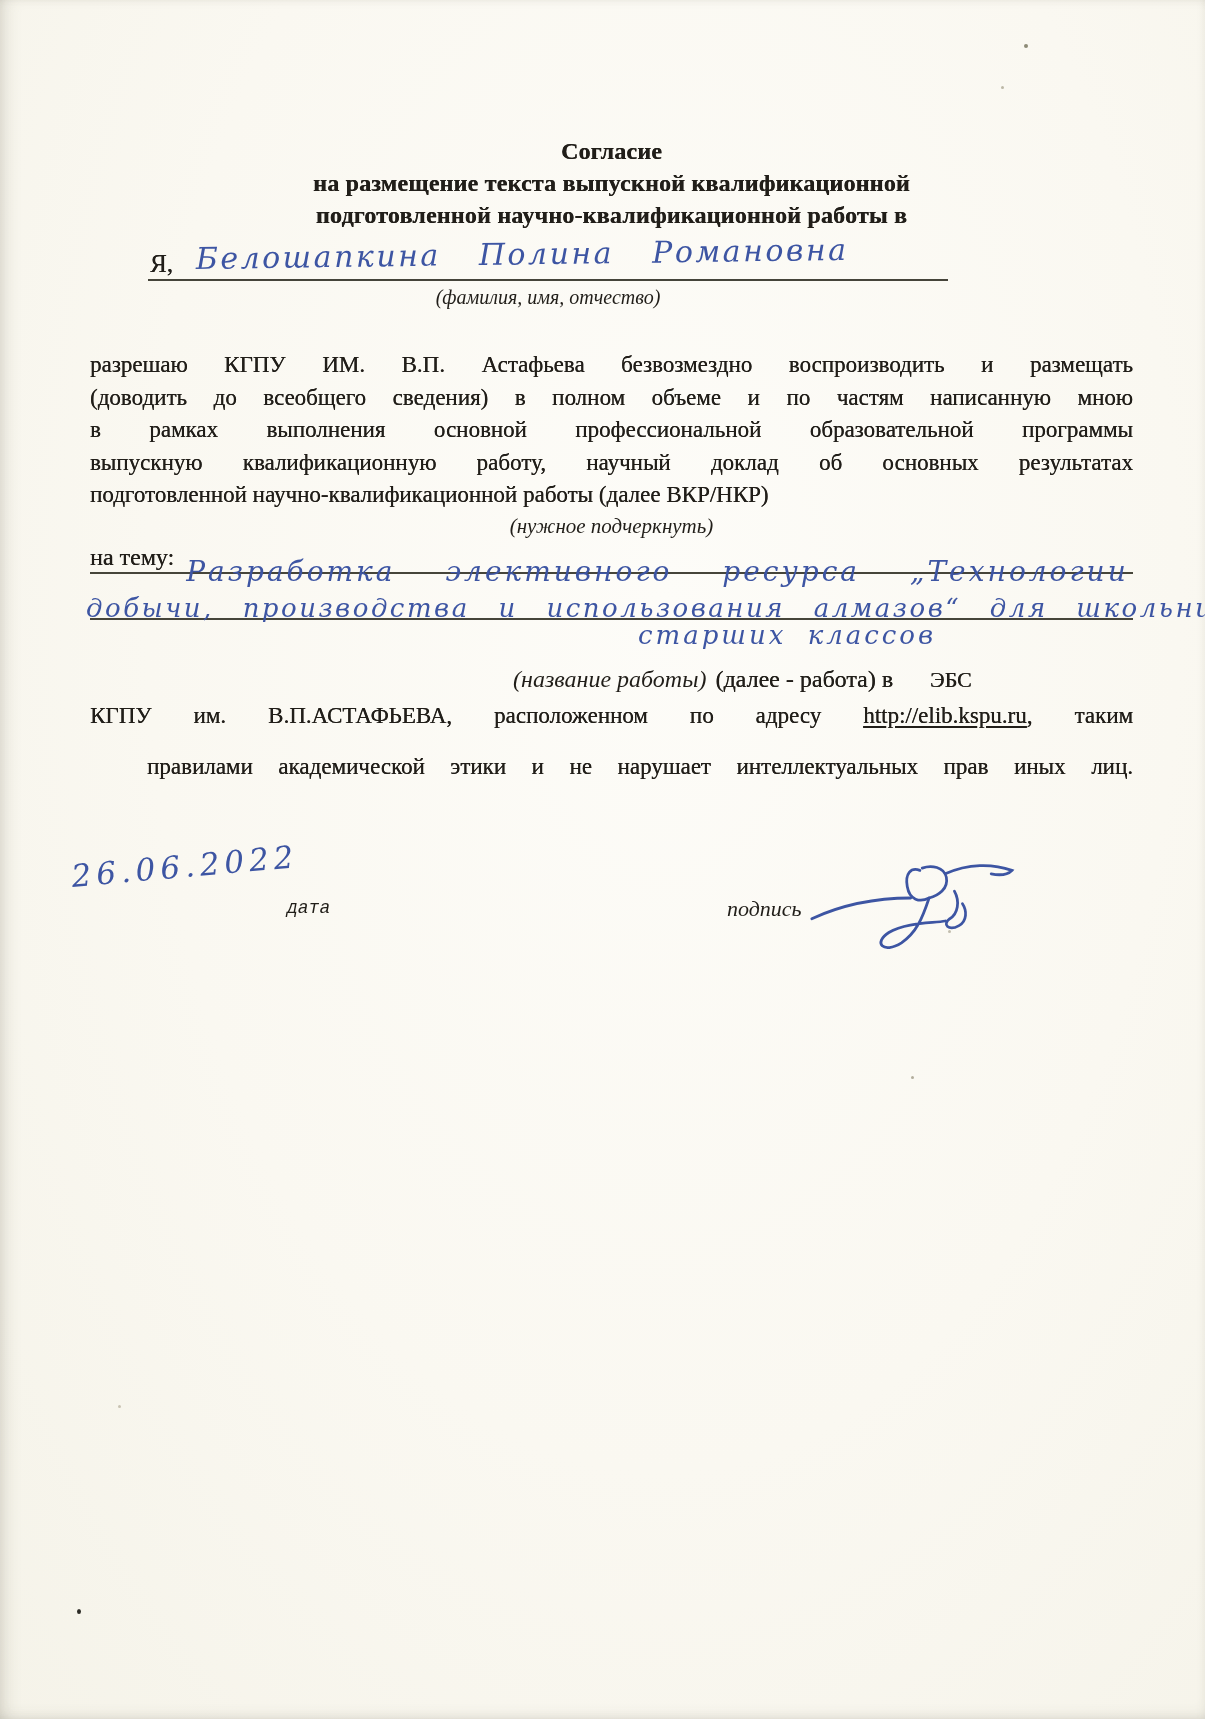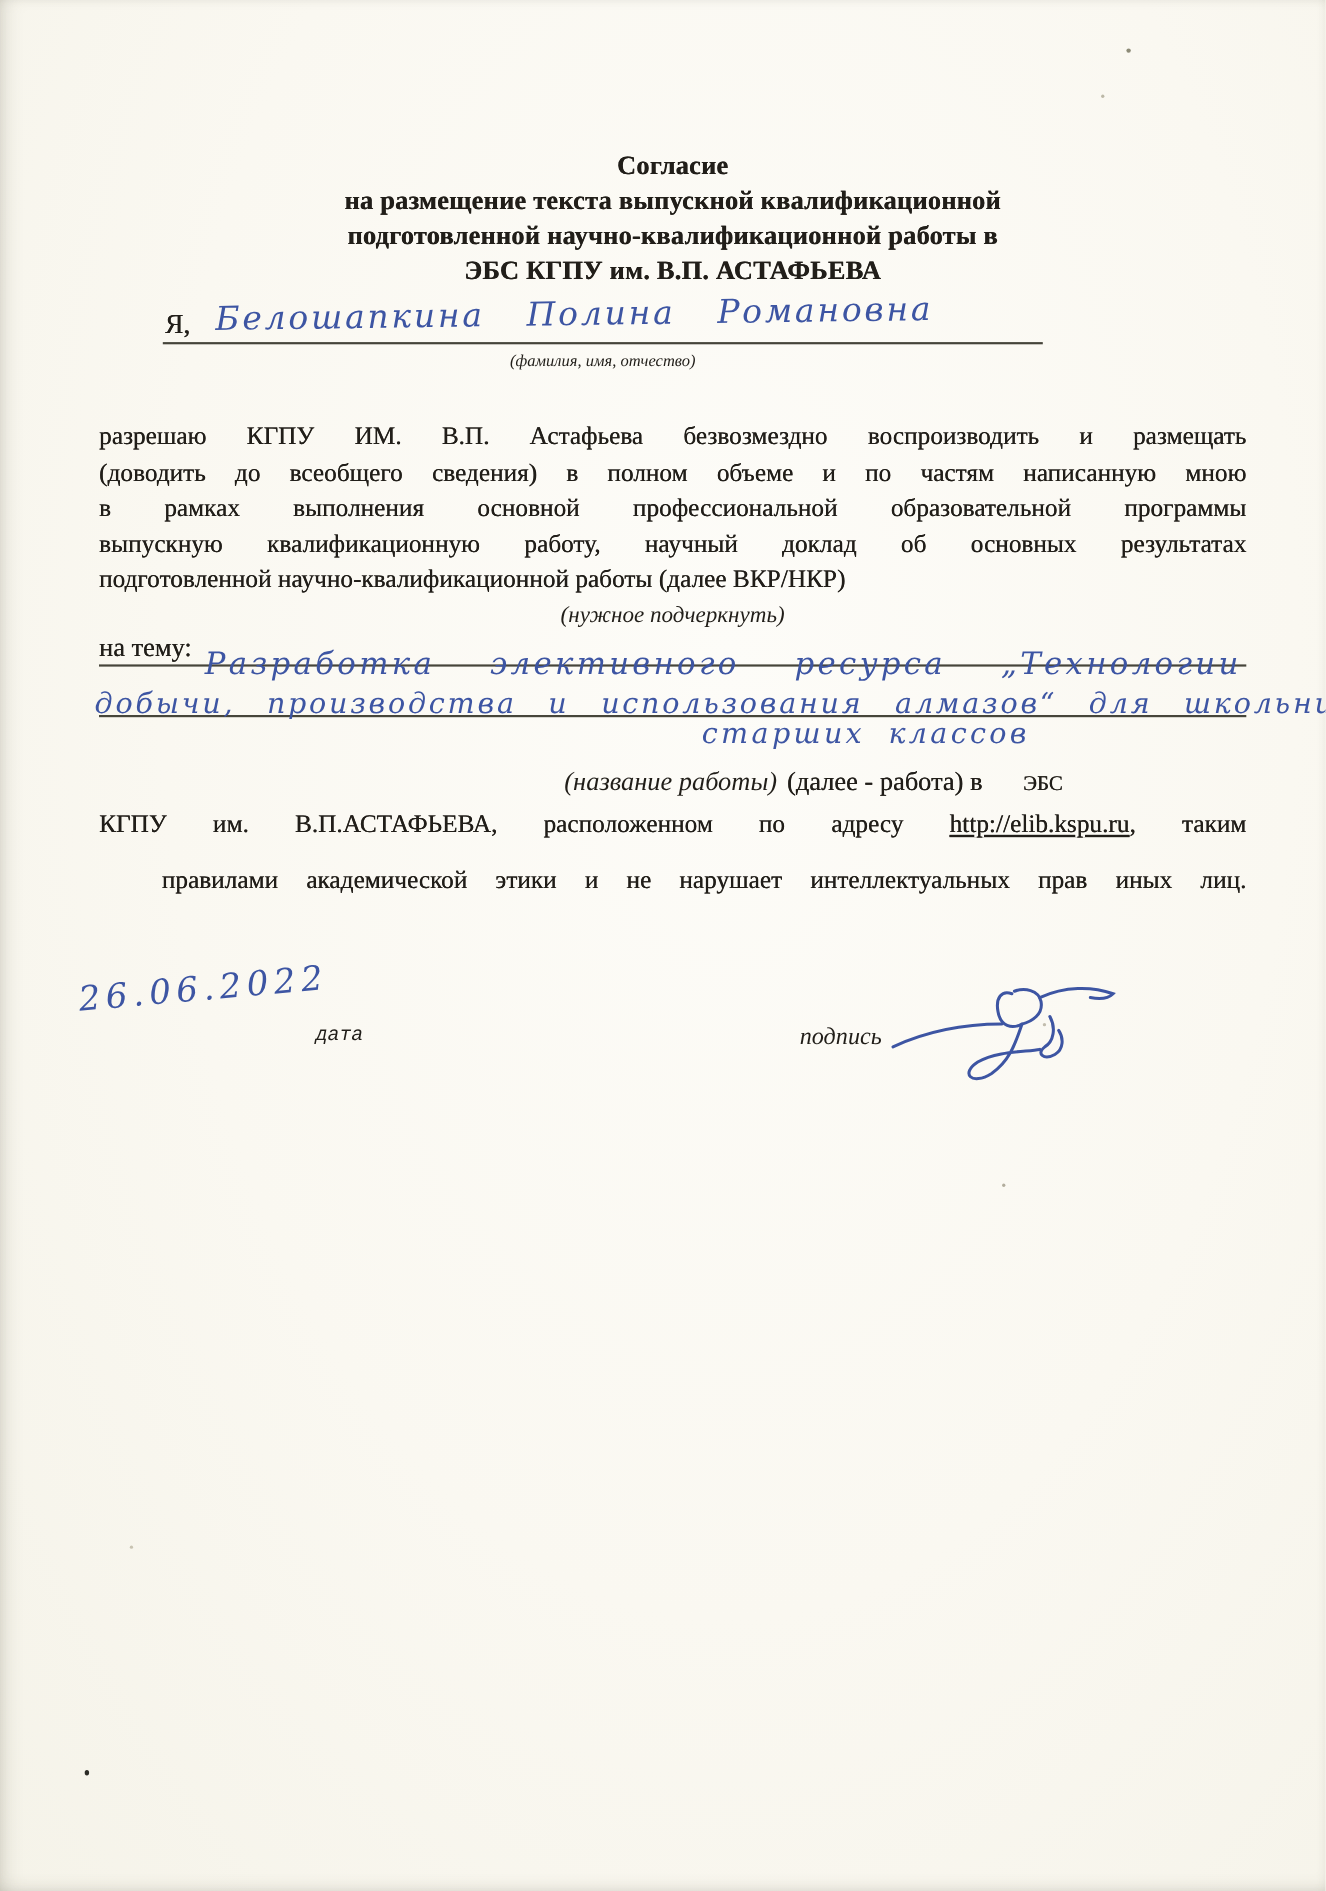--- a/index.html
+++ b/index.html
@@ -49,21 +49,21 @@
   .name-row{
     margin:6px 0 0 58px;width:800px;height:42px;
     border-bottom:2px solid #45443a;
     position:relative;
   }
   .pronoun{position:absolute;left:2px;bottom:1px;font-size:25px;text-shadow:.3px 0 0 currentColor;}
   .name-hw{
     position:absolute;left:48px;bottom:3px;font-size:30px;
     letter-spacing:2.5px;word-spacing:26px;transform:rotate(-0.8deg);transform-origin:left bottom;
   }
-  .name-caption{width:800px;margin-left:58px;text-align:center;font-size:15px;margin-top:4px;line-height:24px;}
+  .name-caption{width:800px;margin-left:58px;text-align:center;font-size:20px;margin-top:4px;line-height:24px;}
 
   .center-note{text-align:center;font-size:21px;line-height:24px;margin-top:2px;}
 
   
   .topic-row1{
     margin-top:4px;height:30px;border-bottom:2px solid #46453a;
     display:flex;align-items:flex-end;white-space:nowrap;overflow:visible;
   }
   .topic-label{font-size:24px;text-shadow:.3px 0 0 currentColor;padding-bottom:1px;}
   .topic-hw1{font-size:28px;margin-left:12px;letter-spacing:3px;word-spacing:38px;position:relative;top:16px;}
@@ -75,21 +75,21 @@
   .topic-row3{height:28px;}
   .topic-hw3{font-size:26px;letter-spacing:3px;word-spacing:10px;margin-left:548px;}
 
   
   .work-line{
     margin-top:16px;margin-left:423px;
     display:flex;align-items:baseline;gap:9px;
     font-size:24px;line-height:30px;white-space:nowrap;
   }
   .work-line .print-part{text-shadow:.25px 0 0 currentColor;}
-  .ebs{margin-left:28px;font-size:19px;text-shadow:.3px 0 0 currentColor;}
+  .ebs{margin-left:28px;font-size:22px;text-shadow:.3px 0 0 currentColor;}
 
   
   .footer{position:relative;margin-top:75px;height:140px;}
   .date-hw{
     position:absolute;left:-20px;top:0;font-size:31px;letter-spacing:5px;
     transform:rotate(-5deg);transform-origin:left top;
   }
   .date-label{position:absolute;left:197px;top:40px;font-size:18px;font-family:Liberation Mono, monospace;}
   .sig-label{position:absolute;left:637px;top:38px;font-size:22px;}
   .signature{position:absolute;left:698px;top:-6px;width:250px;height:115px;}
@@ -105,21 +105,20 @@
 </style>
 </head>
 <body>
 
 <div class="paper">
 
   <div class="title">
       <div class="title-line">Согласие</div>
       <div class="title-line">на размещение текста выпускной квалификационной</div>
       <div class="title-line">подготовленной научно-квалификационной работы в</div>
-      <div class="title-line">ЭБС КГПУ им. В.П. АСТАФЬЕВА</div>
     </div>
 
   <div class="name-block">
     <div class="name-row">
       <span class="pronoun">Я,</span>
       <span class="hw name-hw">Белошапкина Полина Романовна</span>
     </div>
     <div class="name-caption italic">(фамилия, имя, отчество)</div>
   </div>
 

